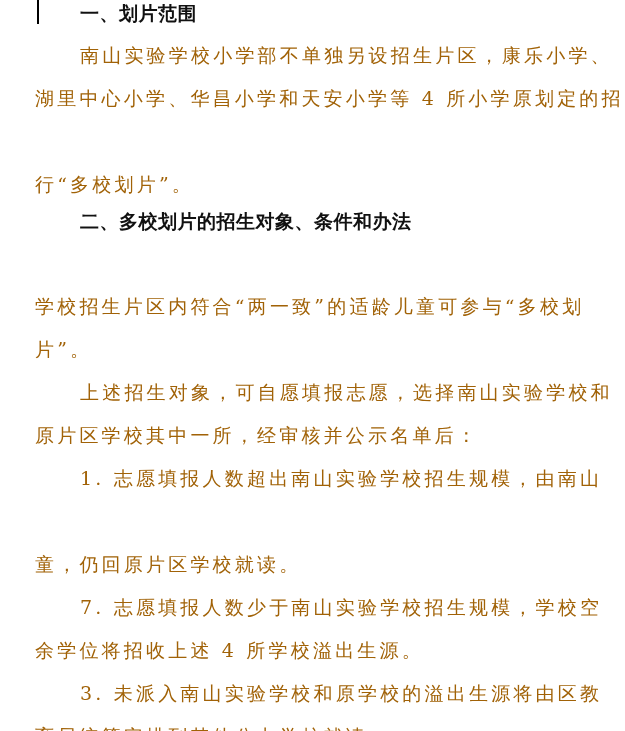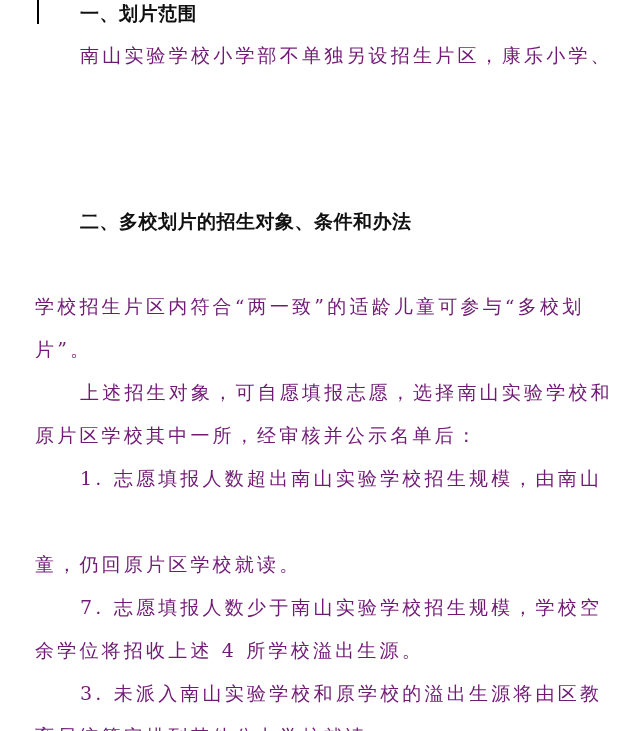--- a/index.html
+++ b/index.html
@@ -2,37 +2,39 @@
 <html><head>
   <meta charset="utf-8">
   <style>
     html, body { margin: 0; padding: 0; background: #ffffff; }
     body { width: 625px; height: 731px; position: relative; overflow: hidden; }
     .page { position: absolute; left: 8px; top: 0; width: 625px; height: 590px; }
     .cursor { position: absolute; left: 29px; top: 0; width: 2px; height: 24px; background: #000; }
     .line {
       position: absolute; left: 27px; width: 560px; white-space: nowrap;
       font-family: "DejaVu Serif", "Liberation Serif", serif;
-      font-size: 19px; color: #701a75; line-height: 24px;
+      font-size: 19px; color: #a16207; line-height: 24px;
       letter-spacing: 3.2px;
     }
     .line.indent { left: 72px; width: 515px; }
     .line.heading {
       font-family: "DejaVu Sans", "Liberation Sans", sans-serif;
       font-weight: bold; letter-spacing: 0.5px; font-size: 19px; color: #111;
     }
   </style>
 </head>
 <body>
 
 <div class="page">
   <div class="cursor"></div>
 
   <div class="line indent heading" style="top:1px">一、划片范围</div>
   <div class="line indent" style="top:43px">南山实验学校小学部不单独另设招生片区，康乐小学、</div>
+  <div class="line" style="top:86px">湖里中心小学、华昌小学和天安小学等 4 所小学原划定的招</div>
+  <div class="line" style="top:172px">行“多校划片”。</div>
 
   <div class="line indent heading" style="top:209px">二、多校划片的招生对象、条件和办法</div>
   <div class="line" style="top:294px">学校招生片区内符合“两一致”的适龄儿童可参与“多校划</div>
   <div class="line" style="top:337px">片”。</div>
 
   <div class="line indent" style="top:380px">上述招生对象，可自愿填报志愿，选择南山实验学校和</div>
   <div class="line" style="top:423px">原片区学校其中一所，经审核并公示名单后：</div>
 
   <div class="line indent" style="top:466px">1.  志愿填报人数超出南山实验学校招生规模，由南山</div>
   <div class="line" style="top:552px">童，仍回原片区学校就读。</div>

